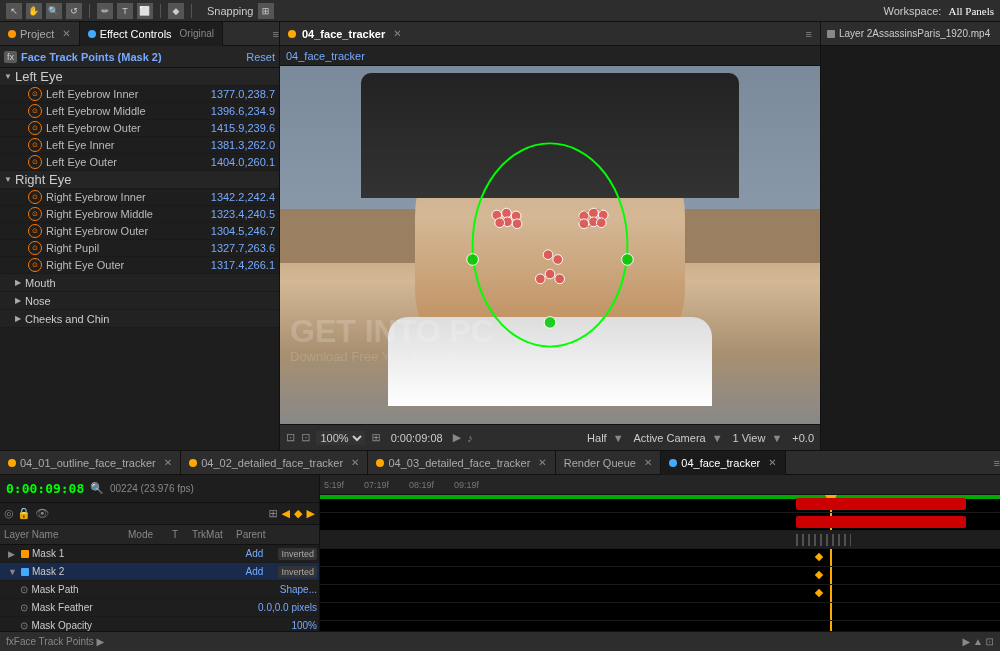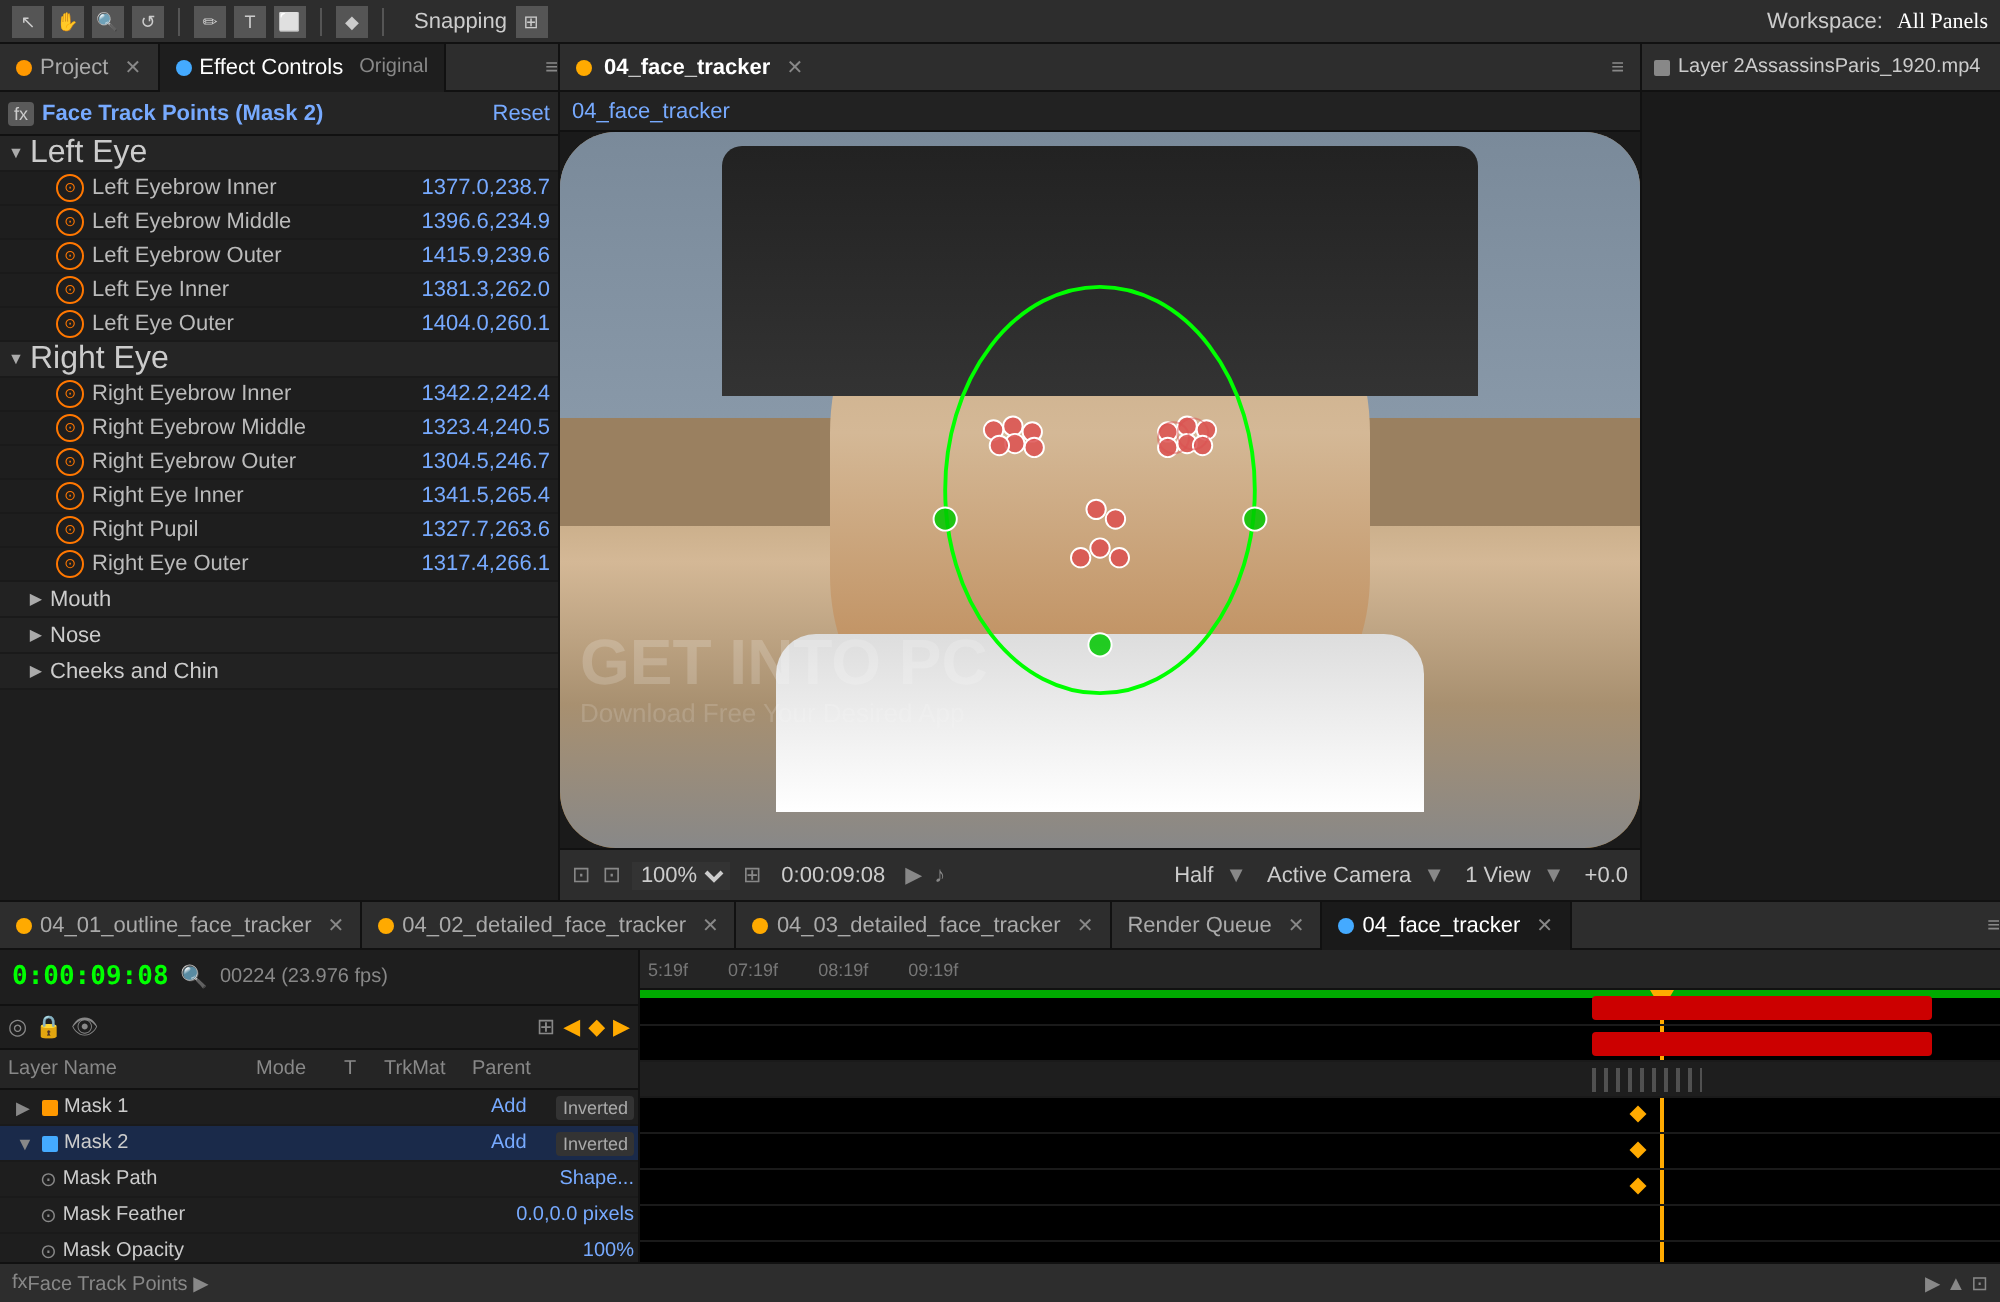--- a/index.html
+++ b/index.html
@@ -146,21 +146,21 @@
       display: flex;
       align-items: center;
       justify-content: center;
       font-size: 8px;
       color: #aaa;
     }
     .triangle.open::before { content: '▼'; }
     .triangle.closed::before { content: '▶'; }
     .section-label {
       color: #ccc;
-      font-size: 16px;
+      font-size: 13px;
     }
 
     .tree-item {
       display: flex;
       align-items: center;
       padding: 1px 4px 1px 28px;
       height: 17px;
       border-bottom: 1px solid #1a1a1a;
       cursor: pointer;
       gap: 4px;
@@ -236,21 +236,20 @@
     }
 
     .viewer-area {
       flex: 1;
       background: #a16207;
       position: relative;
       overflow: hidden;
       display: flex;
       align-items: center;
       justify-content: flex-start;
-      border-radius: 28px;
     }
     
     .face-content {
       width: 100%;
       height: 100%;
       position: relative;
       background: linear-gradient(180deg, #6b7280 0%, #9ca3af 20%, #b8a89a 40%, #c4a882 50%, #d4b896 60%, #a89070 80%, #888 100%);
     }
 
     .viewer-bottom-bar {
@@ -541,25 +540,20 @@
         <span class="tree-item-name">Right Eyebrow Middle</span>
         <span class="tree-item-value">1323.4,240.5</span>
       </div>
       <div class="tree-item">
         <div class="tree-item-icon">⊙</div>
         <span class="tree-item-name">Right Eyebrow Outer</span>
         <span class="tree-item-value">1304.5,246.7</span>
       </div>
       <div class="tree-item">
         <div class="tree-item-icon">⊙</div>
-        <span class="tree-item-name">Right Eye Inner</span>
-        <span class="tree-item-value">1341.5,265.4</span>
-      </div>
-      <div class="tree-item">
-        <div class="tree-item-icon">⊙</div>
         <span class="tree-item-name">Right Pupil</span>
         <span class="tree-item-value">1327.7,263.6</span>
       </div>
       <div class="tree-item">
         <div class="tree-item-icon">⊙</div>
         <span class="tree-item-name">Right Eye Outer</span>
         <span class="tree-item-value">1317.4,266.1</span>
       </div>
 
       <div class="section-row">

